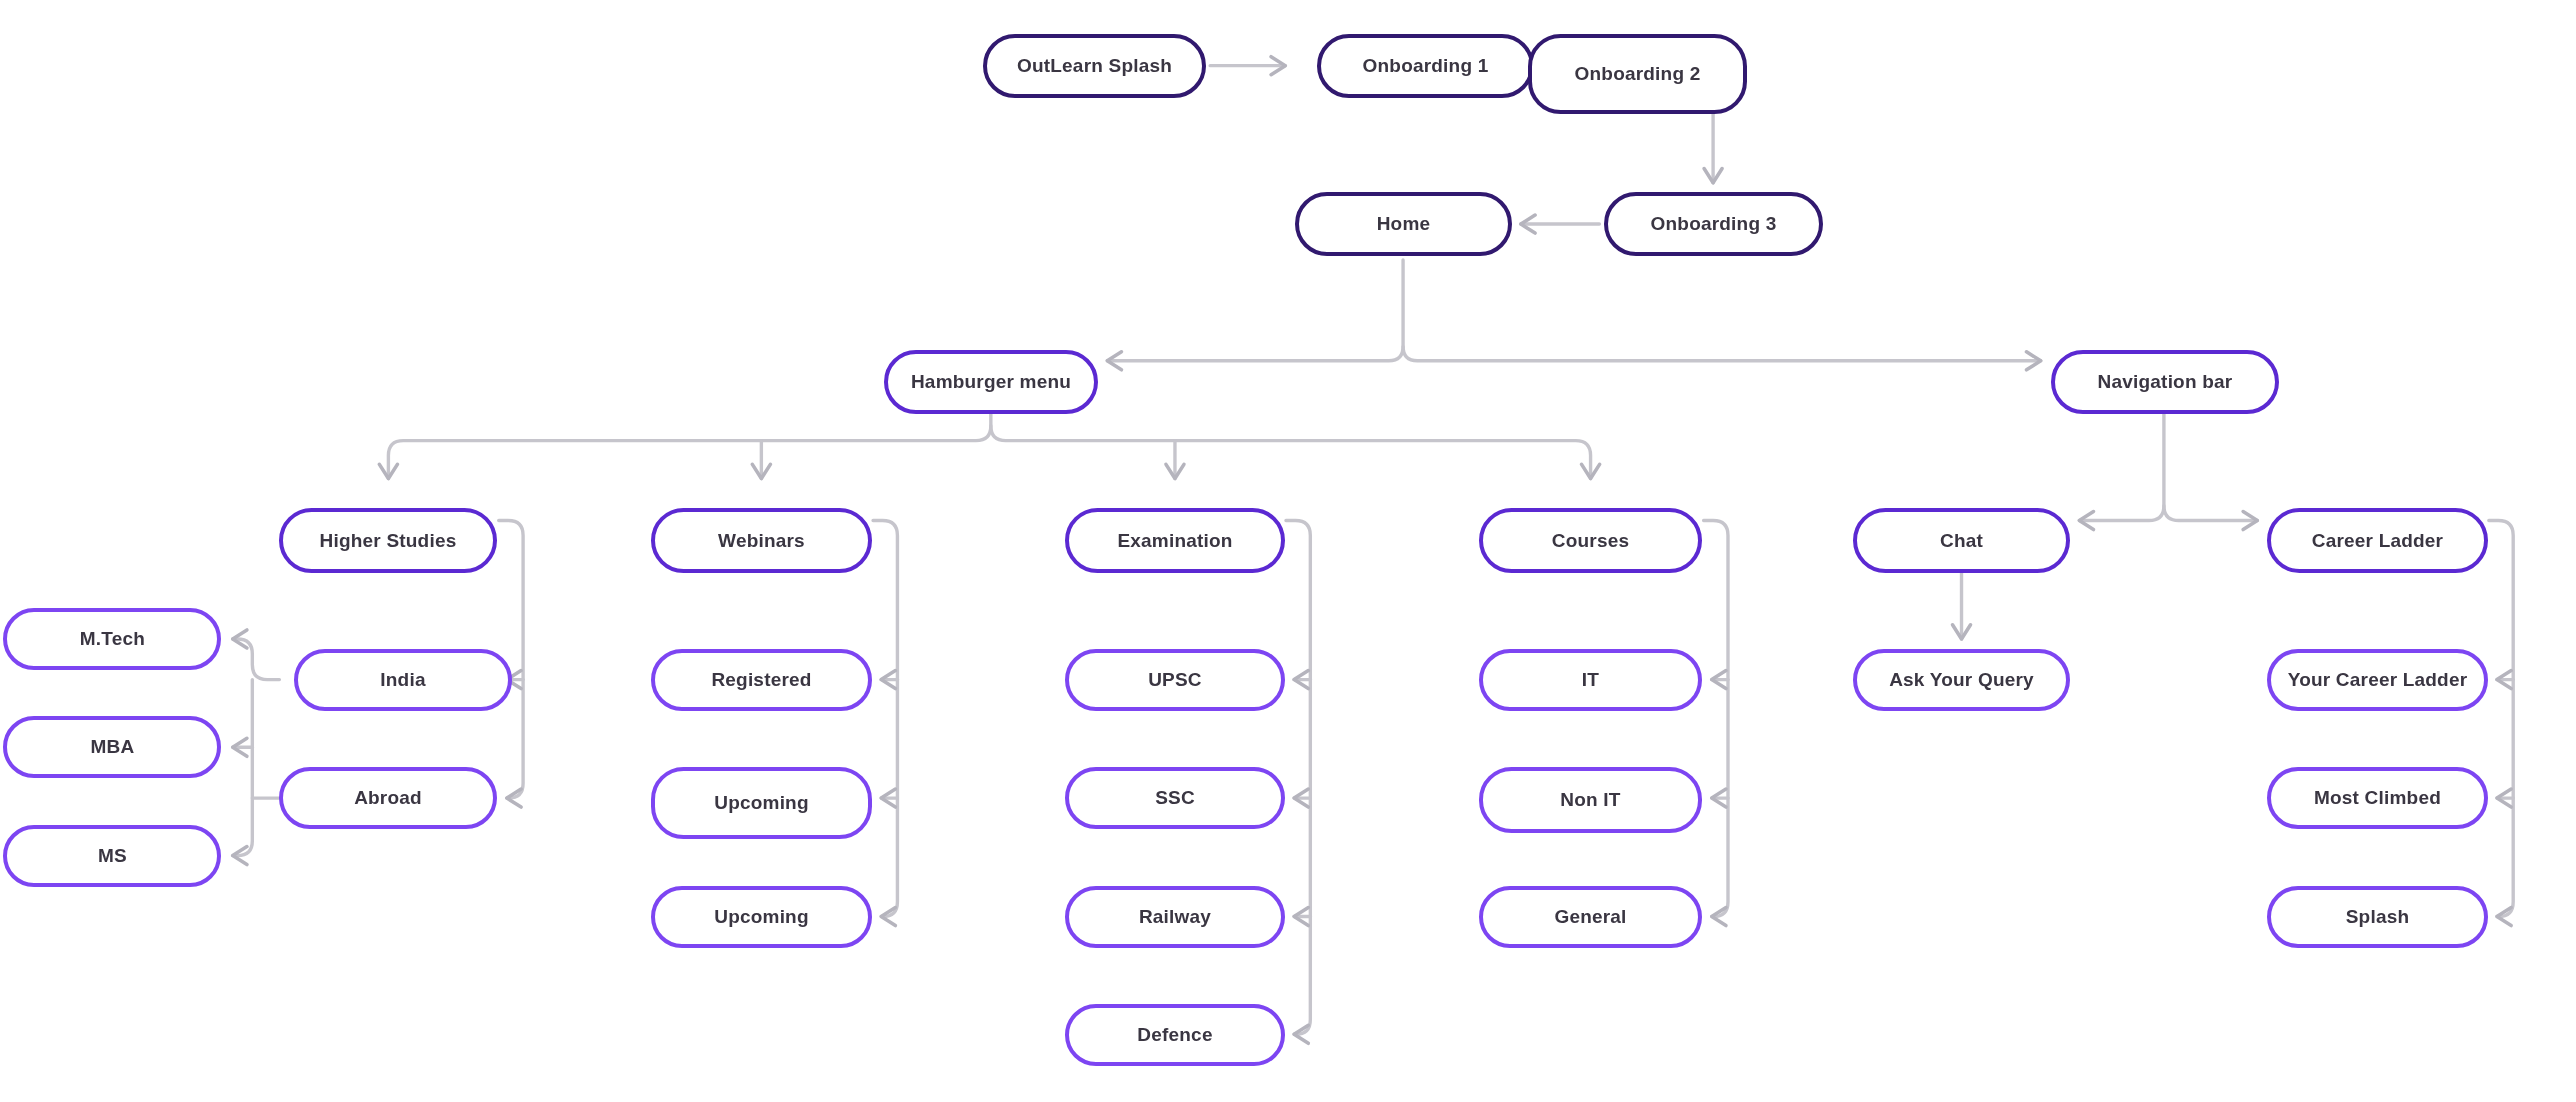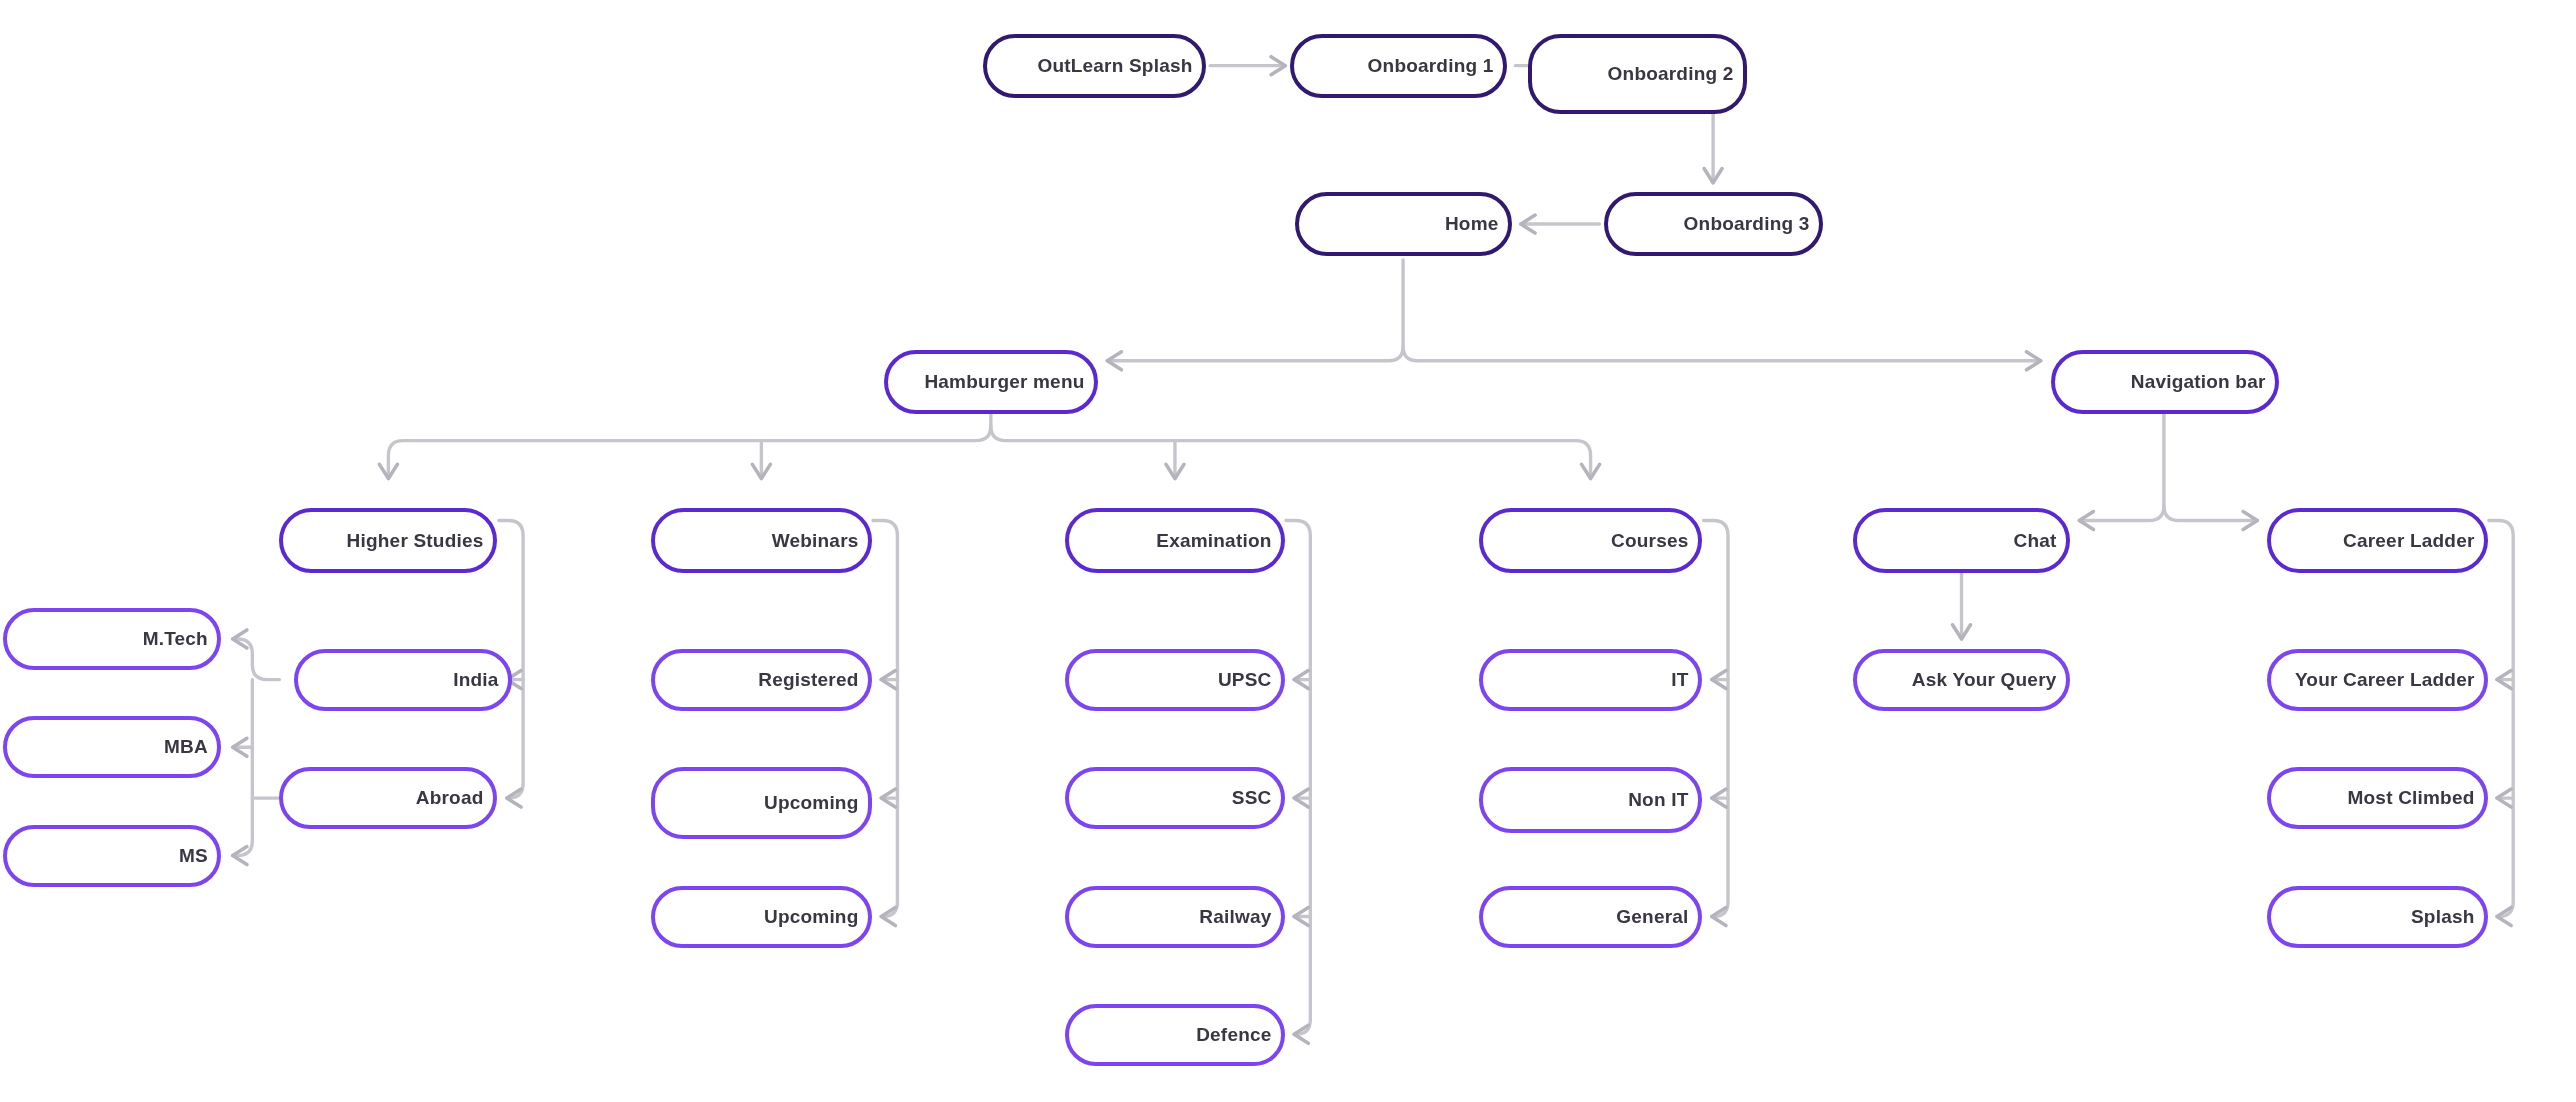--- a/index.html
+++ b/index.html
@@ -6,21 +6,21 @@
   .canvas{
     position:relative;
     width:2576px;height:1102px;
     background:#ffffff;
     font-family:"Liberation Sans", sans-serif;
     overflow:hidden;
   }
   .wires{position:absolute;left:0;top:0;width:2576px;height:1102px;}
   .node{
     position:absolute;
-    display:flex;align-items:center;justify-content:flex-end;
+    display:flex;align-items:center;justify-content:center;
     box-sizing:border-box;
     border-radius:32.5px;
     background:#ffffff;
     color:#3a3642;
     font-weight:bold;
     font-size:19px;
     letter-spacing:0.2px;
     text-align:center;
     z-index:2;
   }
@@ -83,21 +83,21 @@
       <path d="M 412 1004 H 394 Q 372 1004 372 982 V 966 Q 372 944 350 944 H 343" marker-end="url(#arw)"></path>
       <path d="M 412 1179 H 372"></path>
       <path d="M 372 1004 V 1242 Q 372 1264 350 1264 H 343" marker-end="url(#arw)"></path>
       <path d="M 372 1104 H 343" marker-end="url(#arw)"></path>
     </g>
   </svg>
 
   <div class="node lvl1" style="left:983px;top:34px;width:223px;height:64px">
       <span>OutLearn Splash</span>
     </div>
-  <div class="node lvl1" style="left:1290px;top:34px;width:217px;height:64px">
+  <div class="node lvl1" style="left:1317px;top:34px;width:217px;height:64px">
       <span>Onboarding 1</span>
     </div>
   <div class="node lvl1" style="left:1528px;top:34px;width:219px;height:80px">
       <span>Onboarding 2</span>
     </div>
   <div class="node lvl1" style="left:1295px;top:192px;width:217px;height:64px">
       <span>Home</span>
     </div>
   <div class="node lvl1" style="left:1604px;top:192px;width:219px;height:64px">
       <span>Onboarding 3</span>

